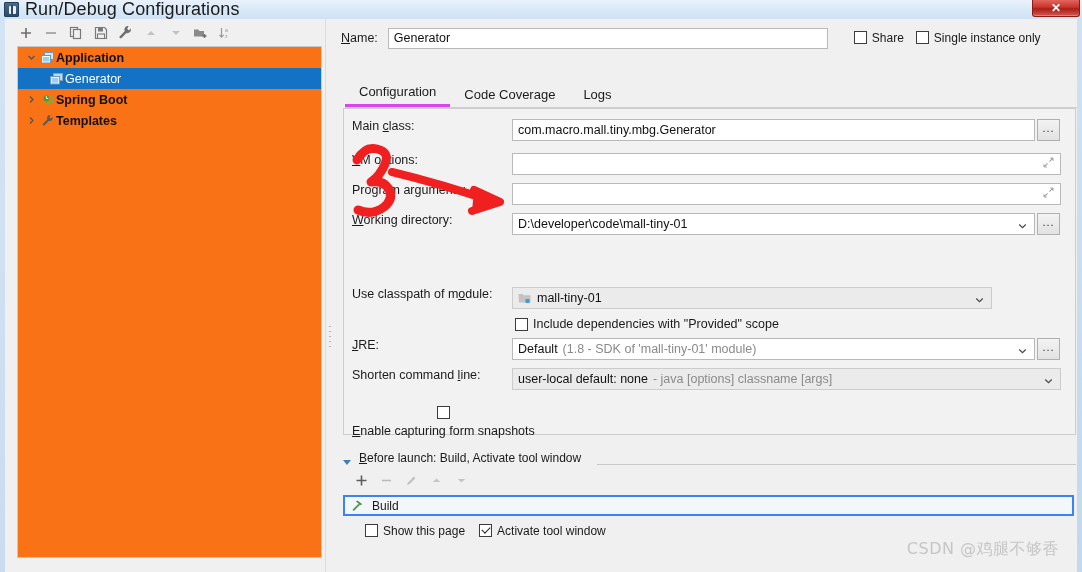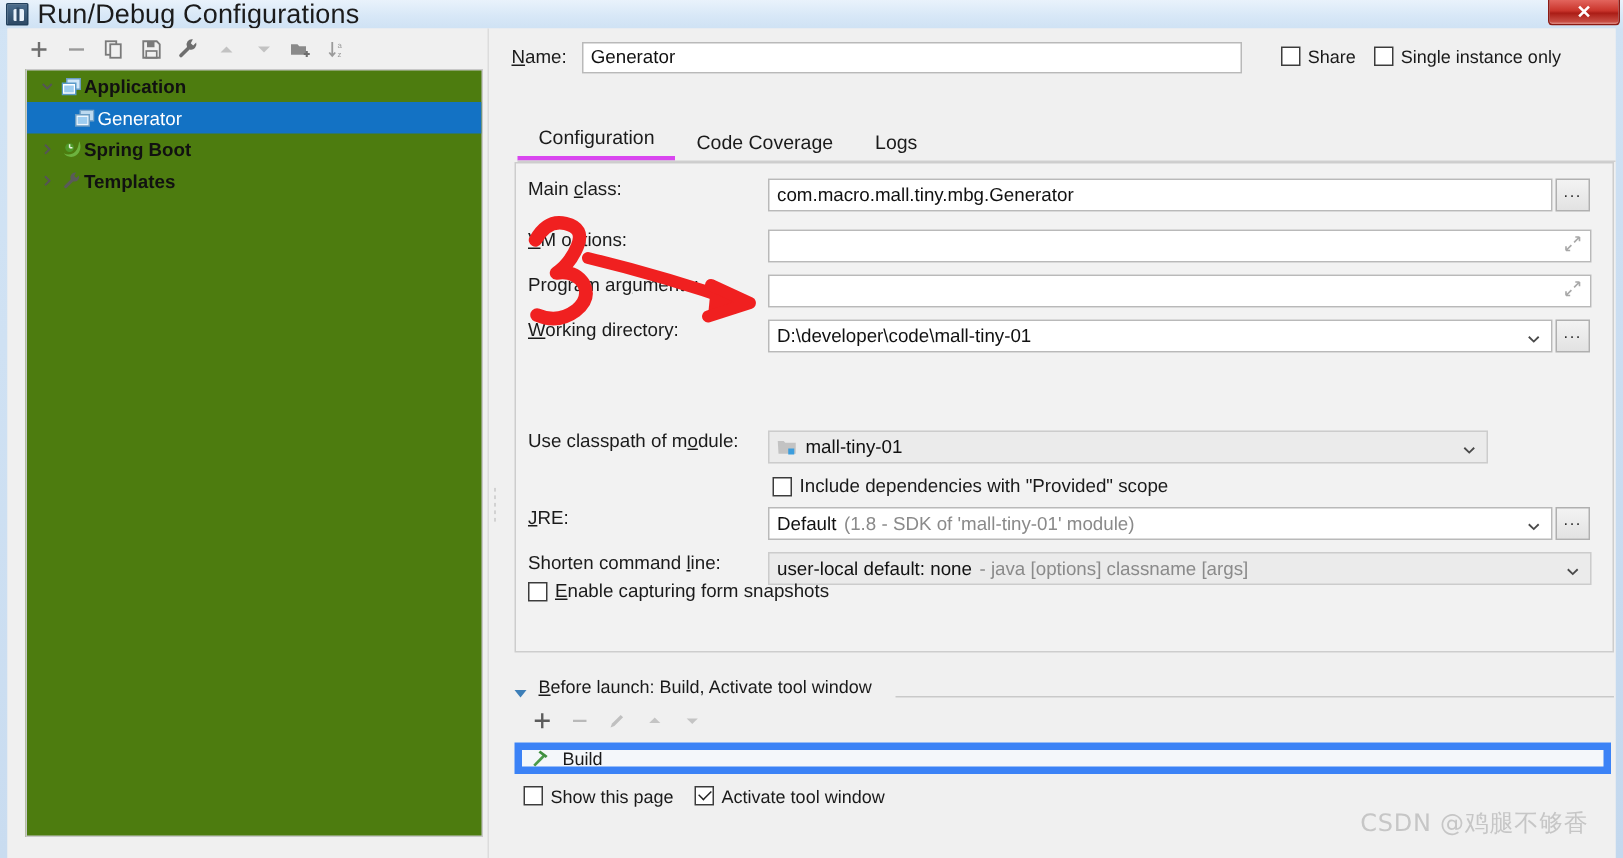--- a/index.html
+++ b/index.html
@@ -74,21 +74,21 @@
   }
   #toolbar {
     position: absolute; left: 0; top: 0; width: 320px; height: 27px;
     display: flex; align-items: center; gap: 0px; padding-left: 8px;
   }
   .tb { width: 25px; height: 22px; display:flex; align-items:center; justify-content:center; }
   .tb svg { display:block; }
 
   #tree {
     position: absolute; left: 12px; top: 27px; width: 305px; height: 512px;
-    background: #4d7c0f;
+    background: #f97316;
     border: 1px solid #c8c8c8;
     overflow: hidden;
   }
   .tree-row {
     height: 21px; display: flex; align-items: center;
     padding-left: 6px; white-space: nowrap;
   }
   .tree-row.sel { background: #1372c4; }
   .tree-row.sel .tlabel { color: #ffffff; font-weight: normal; }
   .twist {
@@ -178,21 +178,21 @@
 
   
   #beforelaunch { position:absolute; left: 10px; top: 432px; width: 733px; }
   #bl-head { display:flex; align-items:flex-end; gap:8px; }
   #bl-line { flex:1; height:1px; background:#c9c9c9; margin-left: 8px; }
   .tri { width:0;height:0;border-left:4.5px solid transparent;border-right:4.5px solid transparent;border-top:5px solid #3d7fb8;}
   #bl-toolbar { display:flex; align-items:center; gap:0; margin-top:5px; padding-left: 6px;}
   .blbtn { width: 25px; height: 20px; display:flex; align-items:center; justify-content:center;}
   #bl-list {
     margin-top: 5px; width: 731px; height: 21px;
-    background: #f4f7fa; border: 5px solid #3b82f6;
+    background: #f4f7fa; border: 2px solid #3b82f6;
     display:flex; align-items:center; padding-left: 6px; gap: 7px;
   }
   #bl-checks { margin-top: 8px; display:flex; align-items:center; gap: 14px; padding-left: 6px;}
 
   
   #watermark {
     position:absolute; right: 18px; bottom: 12px;
     font-size: 16px; color: #c6c6c6; letter-spacing: .5px;
     font-family: "DejaVu Sans", sans-serif;
   }
@@ -447,21 +447,21 @@
             <span class="strong">user-local default: none</span>
             <span class="dim" style="margin-left:5px">- java [options] classname [args]</span>
             <span class="chev">
               <svg width="9" height="9" viewBox="0 0 9 9">
                   <path d="M1.2 3l3.3 3.2L7.8 3" stroke="#4a4a4a" stroke-width="1.25" fill="none"></path>
                 </svg>
             </span>
           </span>
         </div>
 
-        <div class="inline-cb" style="left:8px; top:278px;">
+        <div class="inline-cb" style="left:8px; top:297px;flex-direction:column;">
           <span class="cbox"></span>
           <span><span class="u">E</span>nable capturing form snapshots</span>
         </div>
       </div>
 
       <div id="beforelaunch">
         <div id="bl-head">
           <span class="tri"></span>
           <span><span class="u">B</span><span>efore launch: Build, Activate tool window</span></span>
           <span id="bl-line"></span>
@@ -499,21 +499,21 @@
           <span style="display:inline-flex;align-items:center">
             <svg width="14" height="13" viewBox="0 0 14 13">
               <path d="M1.5 10.8L7.8 4.4l1.3 1.3L2.8 12z" fill="#4a9a4a"></path>
               <path d="M6.2 1.4l4.9 3.6-1.3 1.3-4.8-3.7z" fill="#3f8f3f"></path>
             </svg>
           </span>
           <span>Build</span>
         </div>
 
         <div id="bl-checks">
-          <span class="cbwrap" style="margin-left:0">
+          <span class="cbwrap" style="margin-left:16px">
             <span class="cbox"></span>
             <span>Show this page</span>
           </span>
           <span class="cbwrap" style="margin-left:0">
             <span class="cbox checked"></span>
             <span>Activate tool window</span>
           </span>
         </div>
       </div>
 

